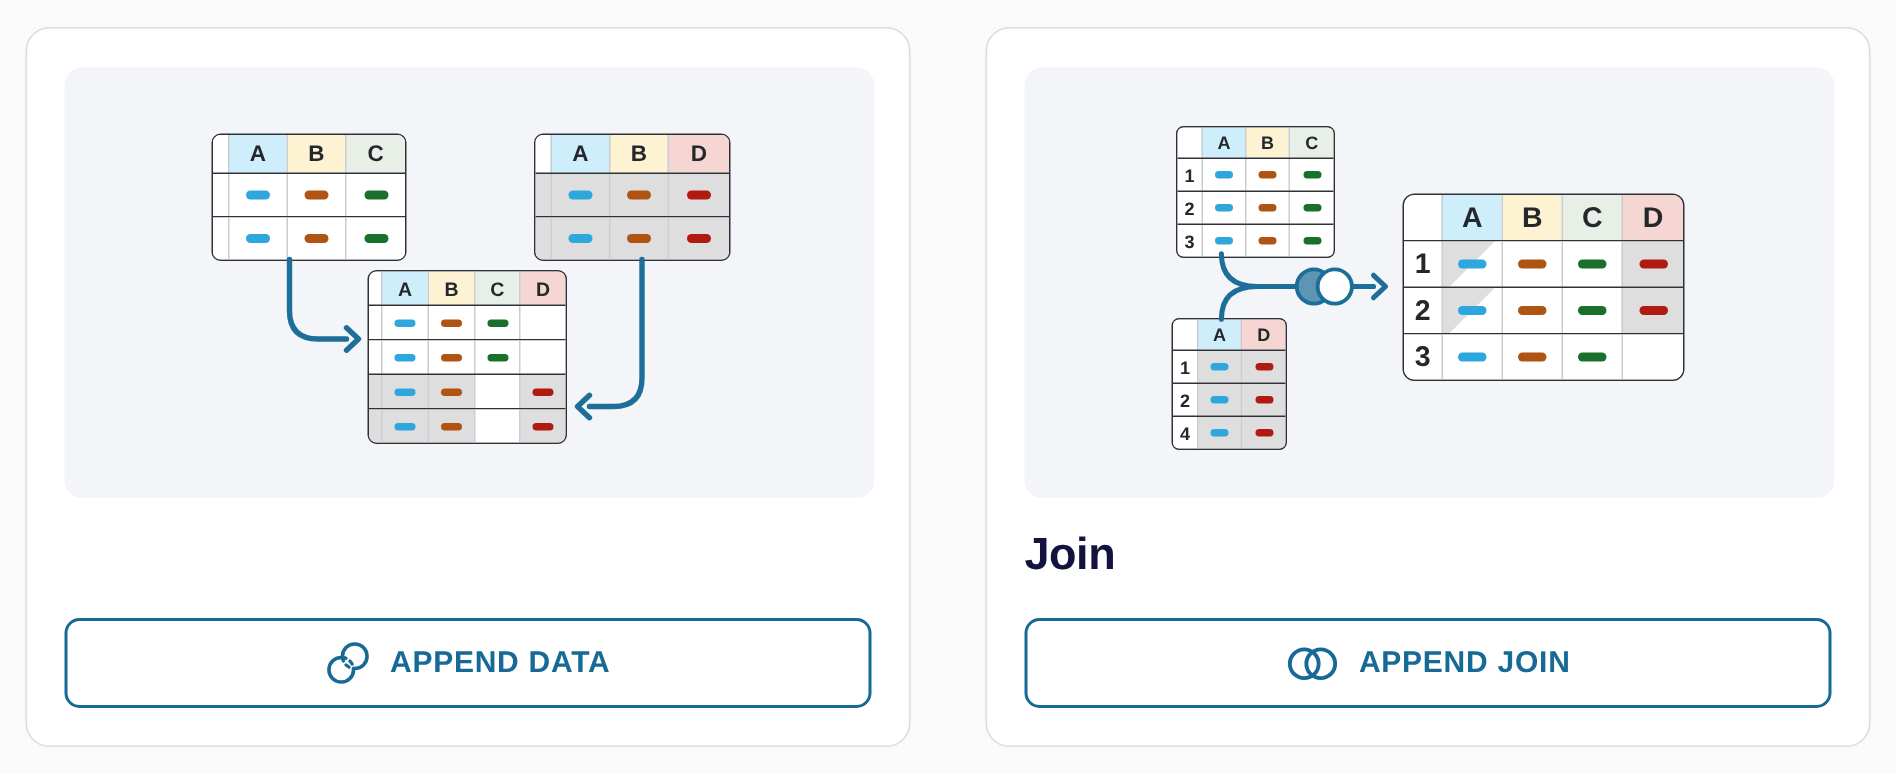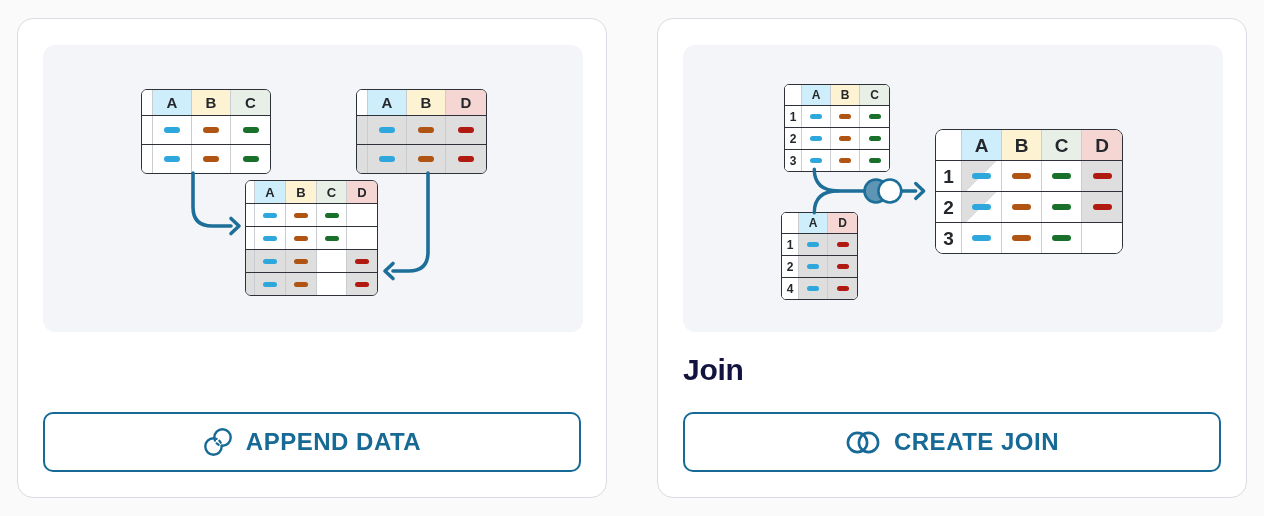--- a/index.html
+++ b/index.html
@@ -24,21 +24,21 @@
     position:absolute;left:25px;top:334px;
     font-size:30px;font-weight:800;letter-spacing:-0.3px;color:#131340;
   }
   .action-btn{
     position:absolute;left:25px;right:25px;top:393px;height:60px;
     background:#ffffff;border:2px solid #176a95;border-radius:10px;
     display:flex;align-items:center;justify-content:center;gap:13px;
     cursor:pointer;box-sizing:border-box;
   }
   .action-btn .btn-label{
-    font-size:24px;font-weight:700;letter-spacing:0.5px;color:#176a95;
+    font-size:20px;font-weight:700;letter-spacing:0.5px;color:#176a95;
   }
   
   .tbl{
     position:absolute;display:flex;flex-direction:column;
     border:1.8px solid #2e3238;border-radius:6px;overflow:hidden;background:#fff;
   }
   .trow{display:grid;grid-template-columns:var(--cols);height:var(--rh);flex:none;}
   .trow.thead{height:var(--hh);}
   .trow + .trow{border-top:1.6px solid #2e3238;}
   .tcell{
@@ -377,15 +377,15 @@
 
   <div class="card-title">Join</div>
 
   <div class="action-btn">
     <svg width="36" height="27" viewBox="0 0 36 27">
       <g fill="none" stroke="#176a95" stroke-width="2.6">
         <circle cx="12.5" cy="13.5" r="9.6"></circle>
         <circle cx="23.5" cy="13.5" r="9.6"></circle>
       </g>
     </svg>
-    <span class="btn-label">CREATE JOIN</span>
+    <span class="btn-label">APPEND JOIN</span>
   </div>
 </div>
 
 </body></html>

